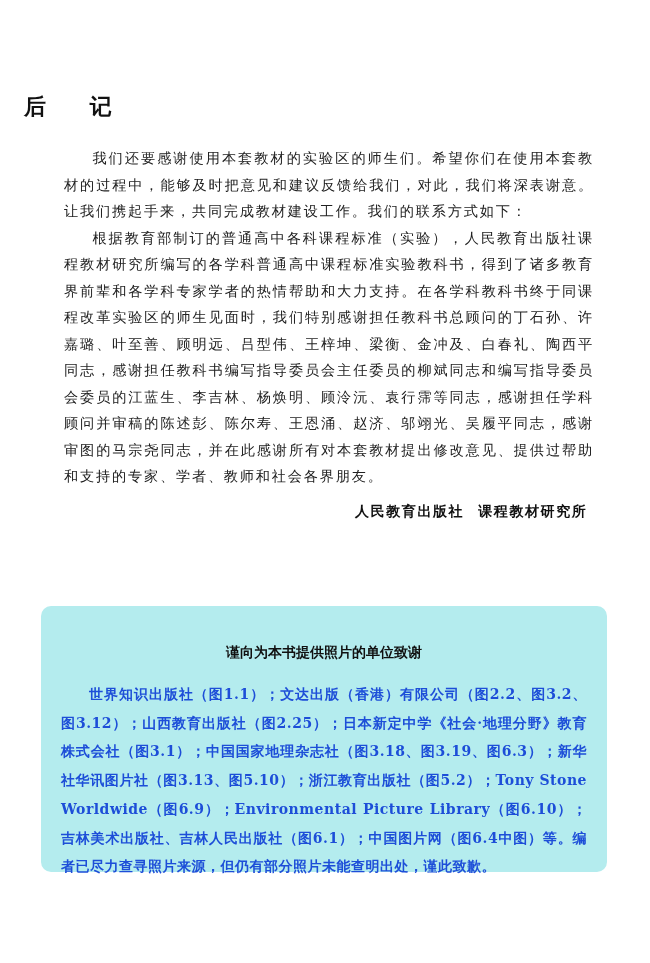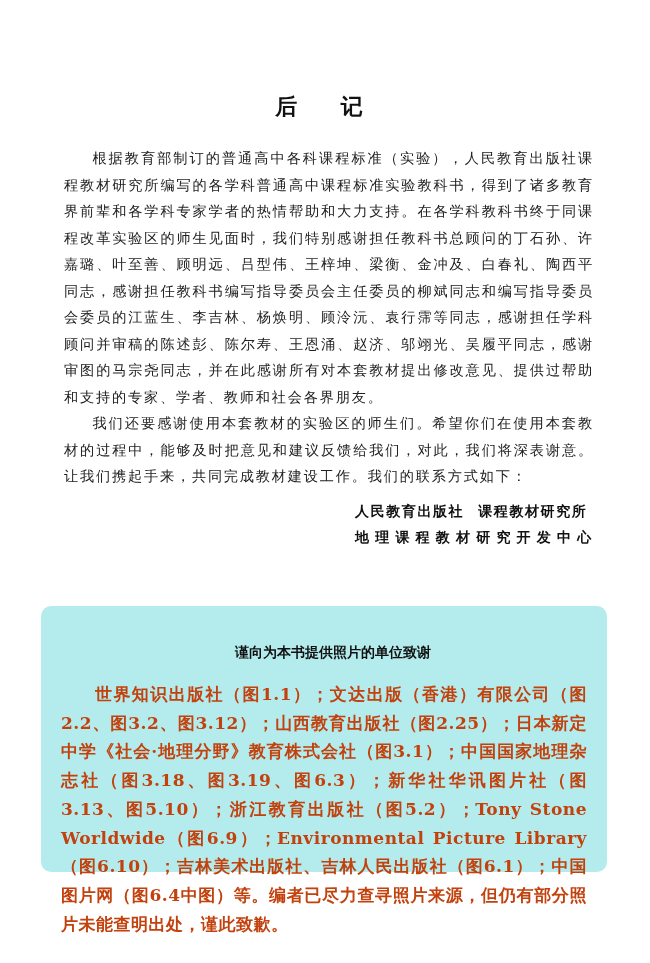--- a/index.html
+++ b/index.html
@@ -13,26 +13,26 @@
       position: relative;
       overflow: hidden;
       font-family: "DejaVu Serif", "Liberation Serif", serif;
       color: #1a1a1a;
     }
     .page-title {
       position: absolute;
       top: 92px;
       left: 0;
       width: 650px;
-      text-align: center;
+      text-align: left;
       font-family: "DejaVu Sans", "Liberation Sans", sans-serif;
       font-weight: bold;
       font-size: 22px;
       letter-spacing: 18px;
-      padding-left: 6px;
+      padding-left: 24px;
       box-sizing: border-box;
       color: #111;
     }
     .main-text {
       position: absolute;
       top: 145px;
       left: 64px;
       width: 530px;
       font-size: 14.2px;
       line-height: 26.5px;
@@ -54,21 +54,21 @@
     }
     .signature {
       position: absolute;
       top: 498px;
       left: 355px;
       font-size: 14px;
       line-height: 26px;
       font-weight: bold;
       color: #111;
     }
-    .signature .sig-line-1 { letter-spacing: 1.6px; }
+    .signature .sig-line-1 { letter-spacing: 1.6px; text-align: center; }
     .signature .sig-line-2 { letter-spacing: 6.2px; }
     .sig-gap { display: inline-block; width: 14px; }
 
     .credits-box {
       position: absolute;
       top: 606px;
       left: 41px;
       width: 566px;
       height: 266px;
       background: #b4ecee;
@@ -77,54 +77,52 @@
     .credits-title {
       position: absolute;
       top: 38px;
       left: 0;
       width: 100%;
       text-align: center;
       font-family: "DejaVu Sans", "Liberation Sans", sans-serif;
       font-weight: bold;
       font-size: 14px;
       color: #111;
-      margin-left: 9px;
     }
     .credits-body {
       position: absolute;
       top: 74px;
       left: 20px;
       width: 526px;
-      font-size: 17px;
+      font-size: 14px;
       line-height: 28.7px;
       letter-spacing: 0.5px;
       text-align: justify;
-      color: #c2410c;
+      color: #1d4ed8;
       font-weight: bold;
     }
     .credits-body p {
       margin: 0;
       text-indent: 2em;
     }
   </style>
 </head>
 <body>
 
 <div class="page-title">后 记</div>
 
 <div class="main-text">
+  <p>我们还要感谢使用本套教材的实验区的师生们。希望你们在使用本套教材的过程中，能够及时把意见和建议反馈给我们，对此，我们将深表谢意。让我们携起手来，共同完成教材建设工作。我们的联系方式如下：</p>
   <p>根据教育部制订的普通高中各科课程标准（实验），人民教育出版社课程教材研究所编写的各学科普通高中课程标准实验教科书，得到了诸多教育界前辈和各学科专家学者的热情帮助和大力支持。在各学科教科书终于同课程改革实验区的师生见面时，我们特别感谢担任教科书总顾问的丁石孙、许嘉璐、叶至善、顾明远、吕型伟、王梓坤、梁衡、金冲及、白春礼、陶西平同志，感谢担任教科书编写指导委员会主任委员的柳斌同志和编写指导委员会委员的江蓝生、李吉林、杨焕明、顾泠沅、袁行霈等同志，感谢担任学科顾问并审稿的陈述彭、陈尔寿、王恩涌、赵济、邬翊光、吴履平同志，感谢审图的马宗尧同志，并在此感谢所有对本套教材提出修改意见、提供过帮助和支持的专家、学者、教师和社会各界朋友。</p>
-  <p>我们还要感谢使用本套教材的实验区的师生们。希望你们在使用本套教材的过程中，能够及时把意见和建议反馈给我们，对此，我们将深表谢意。让我们携起手来，共同完成教材建设工作。我们的联系方式如下：</p>
 </div>
 
 <div class="signature">
   <div class="sig-line-1">
     <span>人民教育出版社</span><span class="sig-gap"></span><span>课程教材研究所</span>
   </div>
-  <div class="sig-line-2">地理课程教材研究开发中心</div>
 </div>
 
 <div class="credits-box">
   <div class="credits-title">谨向为本书提供照片的单位致谢</div>
   <div class="credits-body">
     <p>世界知识出版社（图1.1）；文达出版（香港）有限公司（图2.2、图3.2、图3.12）；山西教育出版社（图2.25）；日本新定中学《社会·地理分野》教育株式会社（图3.1）；中国国家地理杂志社（图3.18、图3.19、图6.3）；新华社华讯图片社（图3.13、图5.10）；浙江教育出版社（图5.2）；Tony Stone Worldwide（图6.9）；Environmental Picture Library（图6.10）；吉林美术出版社、吉林人民出版社（图6.1）；中国图片网（图6.4中图）等。编者已尽力查寻照片来源，但仍有部分照片未能查明出处，谨此致歉。</p>
   </div>
 </div>
 
 </body></html>

